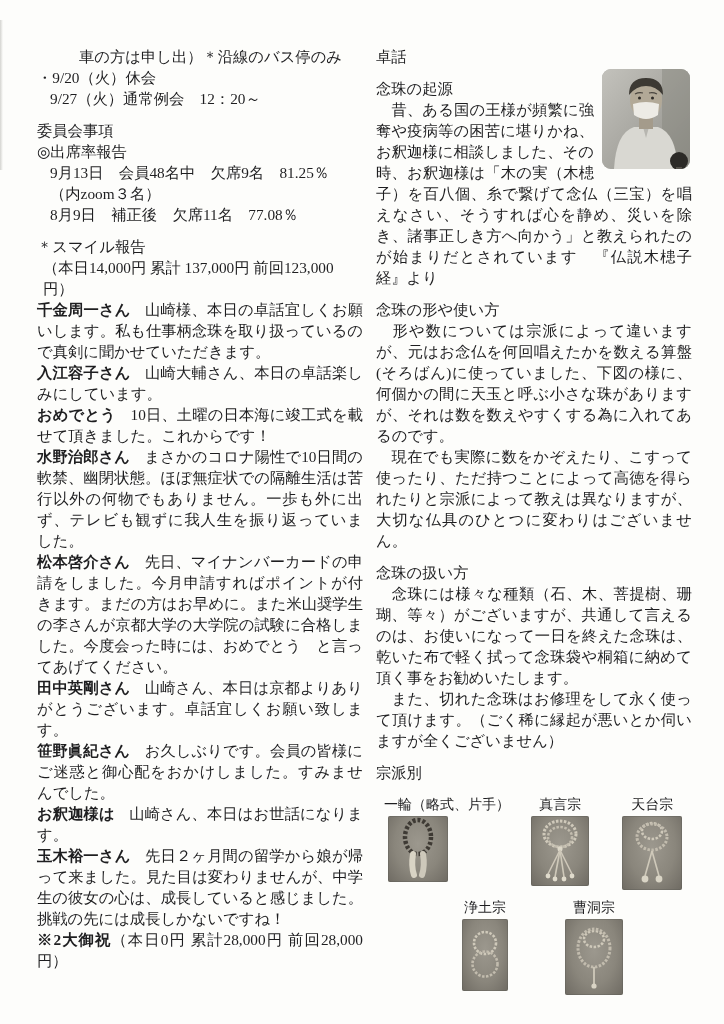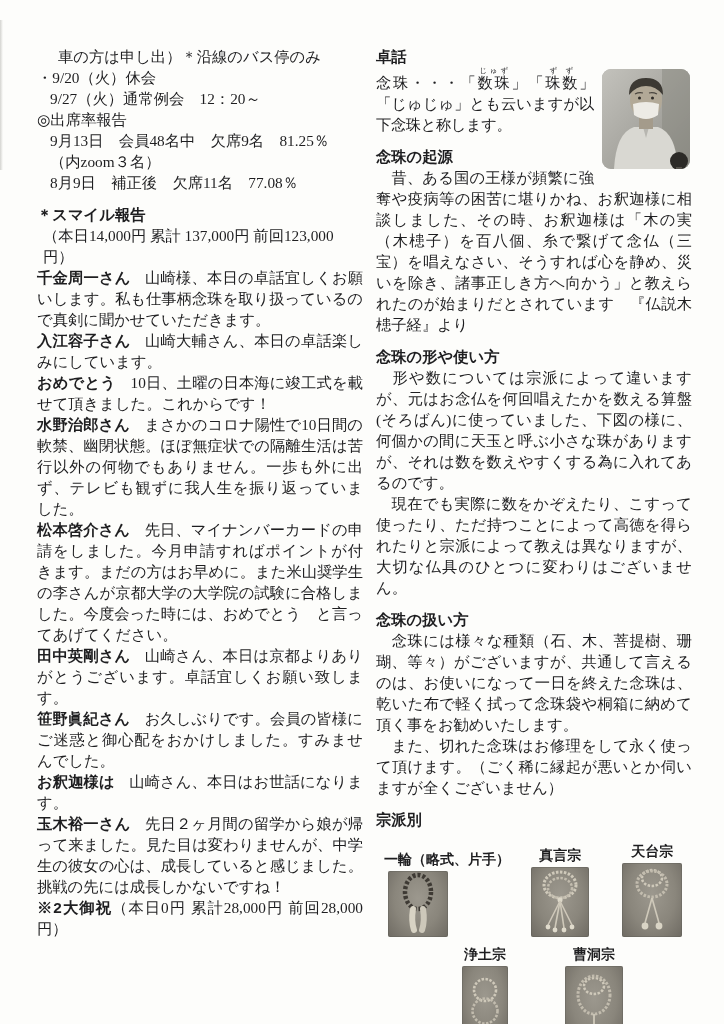--- a/index.html
+++ b/index.html
@@ -7,36 +7,36 @@
     position:relative; width:724px; height:1024px; box-sizing:border-box;
     background:#fdfdfb; overflow:hidden;
     font-family:"Liberation Serif","DejaVu Serif",serif;
     color:#1e1e20; font-size:15.3px; line-height:21px;
     display:flex; align-items:flex-start; padding-top:46px;
   }
   .sheet::before{ content:""; position:absolute; left:0; top:20px; width:3px; height:150px;
     background:linear-gradient(90deg,#d4d4d0,rgba(255,255,255,0)); }
   .col-left { margin-left:37px; width:326px; }
   .col-right{ margin-left:13px; width:316px; }
-  .h { font-family:"Liberation Sans","DejaVu Sans",sans-serif; font-weight:700; }
+  .h { font-family:"Liberation Sans","DejaVu Sans",sans-serif; font-weight:400; }
   .sec { margin-top:11px; }
-  .ind1 { padding-left:21px; }
+  .ind1 { padding-left:21px;text-align:center; }
   .ind2 { padding-left:13px; }
   .ind3 { padding-left:6px; }
   p { margin:0; }
   .entry, .para { text-align:justify; }
-  .nm { font-family:Liberation Sans, sans-serif; font-weight:700; margin-right:0.95em; }
+  .nm { font-family:Liberation Serif, serif; font-weight:700; margin-right:0.95em; }
   .tight { letter-spacing:-0.4px; }
   ruby rt { font-size:7.5px; line-height:9px; }
   .portrait { float:right; width:88px; height:100px; margin:2px 2px 6px 8px;
     border-radius:9px; overflow:hidden; background:#b5b4ae; }
   .portrait svg { display:block; }
   .sects { margin-top:2px; }
   .srow { display:flex; }
-  .srow1 { margin-top:12px;align-items:flex-end; }
+  .srow1 { margin-top:12px; }
   .srow2 { margin-top:8px; }
   .scell { text-align:center; }
   .c1 { width:130px; text-align:left; }
   .c2 { width:96px;  margin-left:16px; }
   .c3 { width:100px; margin-left:14px; }
   .c4 { margin-left:74px; width:70px; }
   .c5 { margin-left:38px; width:72px; }
   .slabel { font-size:14px; line-height:18px; white-space:nowrap; }
   .c1 .slabel { padding-left:8px; }
   .sphoto { margin:3px auto 0; border-radius:2px;
@@ -47,20 +47,21 @@
 </head>
 <body>
 
 <div class="sheet">
 
   <div class="col-left">
     <div class="ind1">車の方は申し出）＊沿線のバス停のみ</div>
     <div>・9/20（火）休会</div>
     <div class="ind2">9/27（火）通常例会　12：20～</div>
 
+    <div class="h sec">委員会事項</div>
     <div>◎出席率報告</div>
     <div class="ind2">9月13日　会員48名中　欠席9名　81.25％</div>
     <div class="ind2">（内zoom３名）</div>
     <div class="ind2">8月9日　補正後　欠席11名　77.08％</div>
 
     <div class="h sec">＊スマイル報告</div>
     <div class="ind3">（本日14,000円 累計 137,000円 前回123,000円）</div>
 
     <p class="entry"><span class="nm">千金周一さん</span><span>山崎様、本日の卓話宜しくお願いします。私も仕事柄念珠を取り扱っているので真剣に聞かせていただきます。</span></p>
     <p class="entry"><span class="nm">入江容子さん</span><span>山崎大輔さん、本日の卓話楽しみにしています。</span></p>
@@ -95,21 +96,20 @@
           <ellipse cx="44" cy="31" rx="16" ry="19" fill="#b2a997"></ellipse>
           <path d="M27 26 Q27 9 44 9 Q61 9 61 26 Q54 17 44 17 Q34 17 27 26 Z" fill="#3c3933"></path>
           <circle cx="37.5" cy="29" r="1.5" fill="#2e2b27"></circle>
           <circle cx="50.5" cy="29" r="1.5" fill="#2e2b27"></circle>
           <path d="M33 25 q4 -2 8 -1 M47 24 q4 -1 8 1" stroke="#4a463f" stroke-width="1.2" fill="none"></path>
           <path d="M31 35 Q44 31 57 35 L56 46 Q44 54 32 46 Z" fill="#edebe5"></path>
           <circle cx="77" cy="92" r="9" fill="#2c2a27"></circle>
           <rect x="74" y="98" width="6" height="4" fill="#55524c"></rect>
         </svg>
       </div>
-      <p class="para tight"><span>念珠・・・「</span><ruby><span>数珠</span><rt>じゅず</rt></ruby><span>」「</span><ruby><span>珠数</span><rt>ずず</rt></ruby><span>」「じゅじゅ」</span><span>とも云いますが以下念珠と称します。</span></p>
     </div>
 
     <div class="h sec">念珠の起源</div>
     <p class="para">　昔、ある国の王様が頻繁に強奪や疫病等の困苦に堪りかね、お釈迦様に相談しました、その時、お釈迦様は「木の実（木槵子）を百八個、糸で繋げて念仏（三宝）を唱えなさい、そうすれば心を静め、災いを除き、諸事正しき方へ向かう」と教えられたのが始まりだとされています　『仏説木槵子経』より</p>
 
     <div class="h sec">念珠の形や使い方</div>
     <p class="para">　形や数については宗派によって違いますが、元はお念仏を何回唱えたかを数える算盤(そろばん)に使っていました、下図の様に、何個かの間に天玉と呼ぶ小さな珠がありますが、それは数を数えやすくする為に入れてあるのです。</p>
     <p class="para">　現在でも実際に数をかぞえたり、こすって使ったり、ただ持つことによって高徳を得られたりと宗派によって教えは異なりますが、大切な仏具のひとつに変わりはございません。</p>
 
     <div class="h sec">念珠の扱い方</div>

